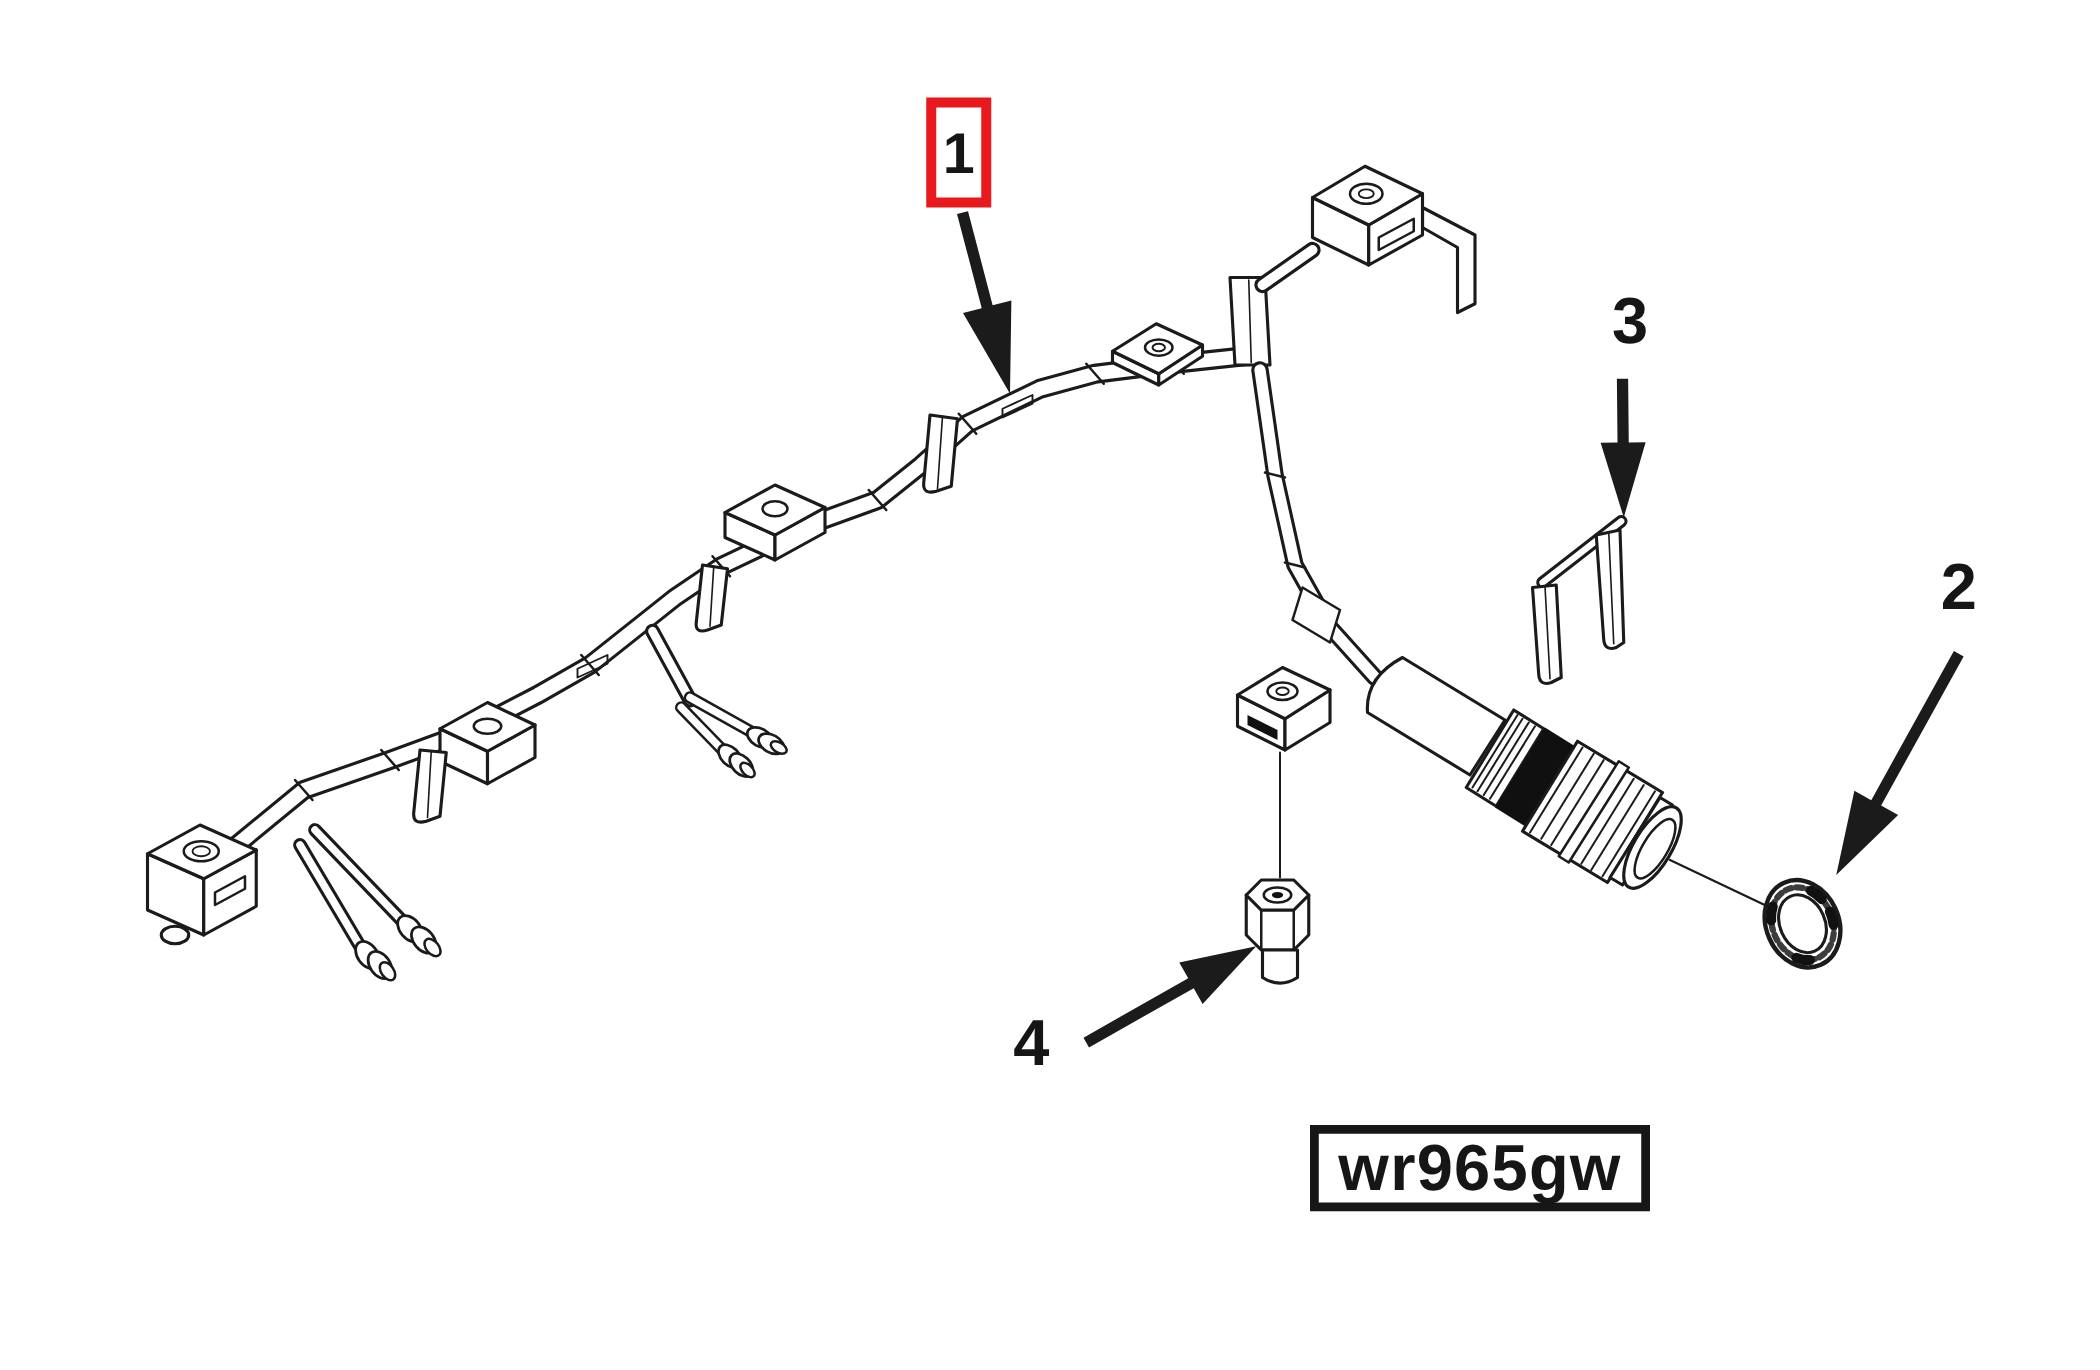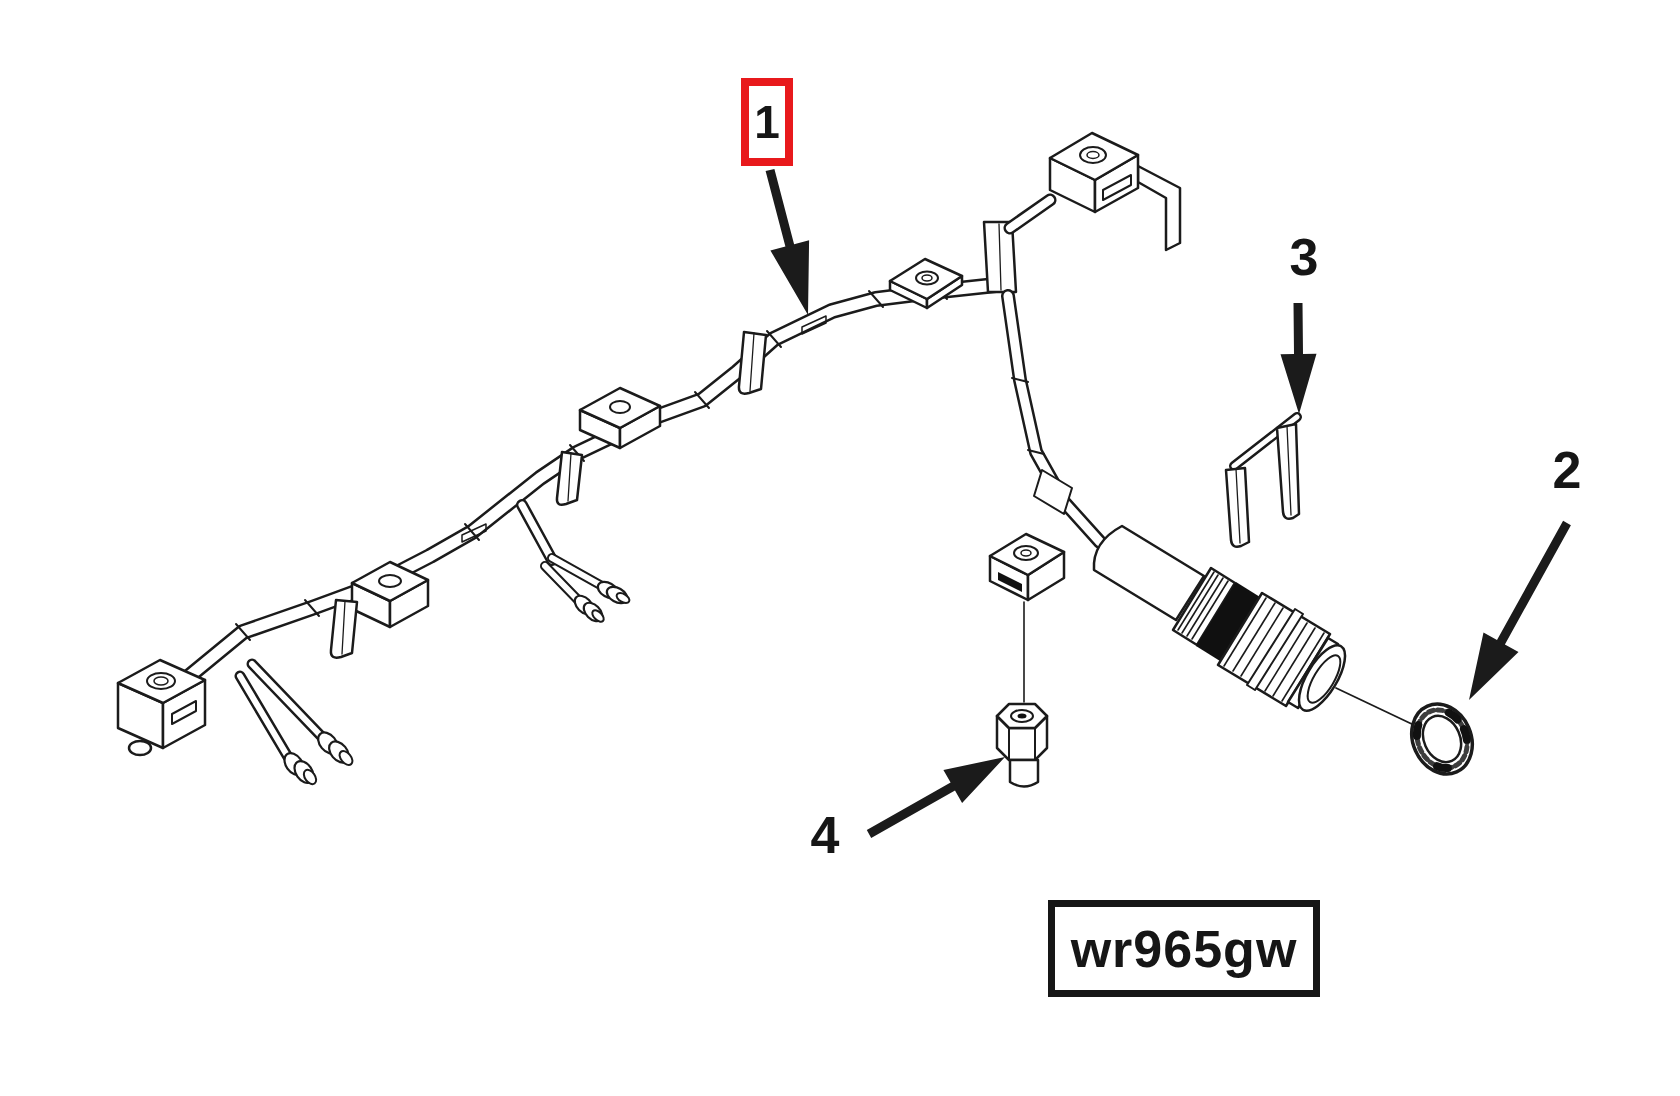--- a/index.html
+++ b/index.html
@@ -11,21 +11,21 @@
   .callout-num{
     position:absolute;color:#161616;font-weight:bold;font-size:52px;line-height:1;
     text-align:center;user-select:none;
   }
   .callout-box{
     position:absolute;left:741px;top:78px;width:52px;height:88px;box-sizing:border-box;
     border:8px solid #e8191c;background:#ffffff;display:flex;align-items:center;justify-content:center;
   }
   .callout-box .num{font-size:46px;font-weight:bold;color:#161616;line-height:1;}
   .part-code{
-    position:absolute;left:1048px;top:900px;width:272px;height:97px;box-sizing:border-box;
+    position:absolute;left:1048px;top:900px;width:272px;height:69px;box-sizing:border-box;
     border:7px solid #161616;background:#ffffff;display:flex;align-items:center;justify-content:center;
   }
   .part-code span{font-size:52px;font-weight:bold;color:#161616;letter-spacing:1px;}
 </style>
 </head>
 <body>
 
 <div class="stage">
 
 <svg id="diagram" width="1680" height="1096" viewBox="0 0 1680 1096">

